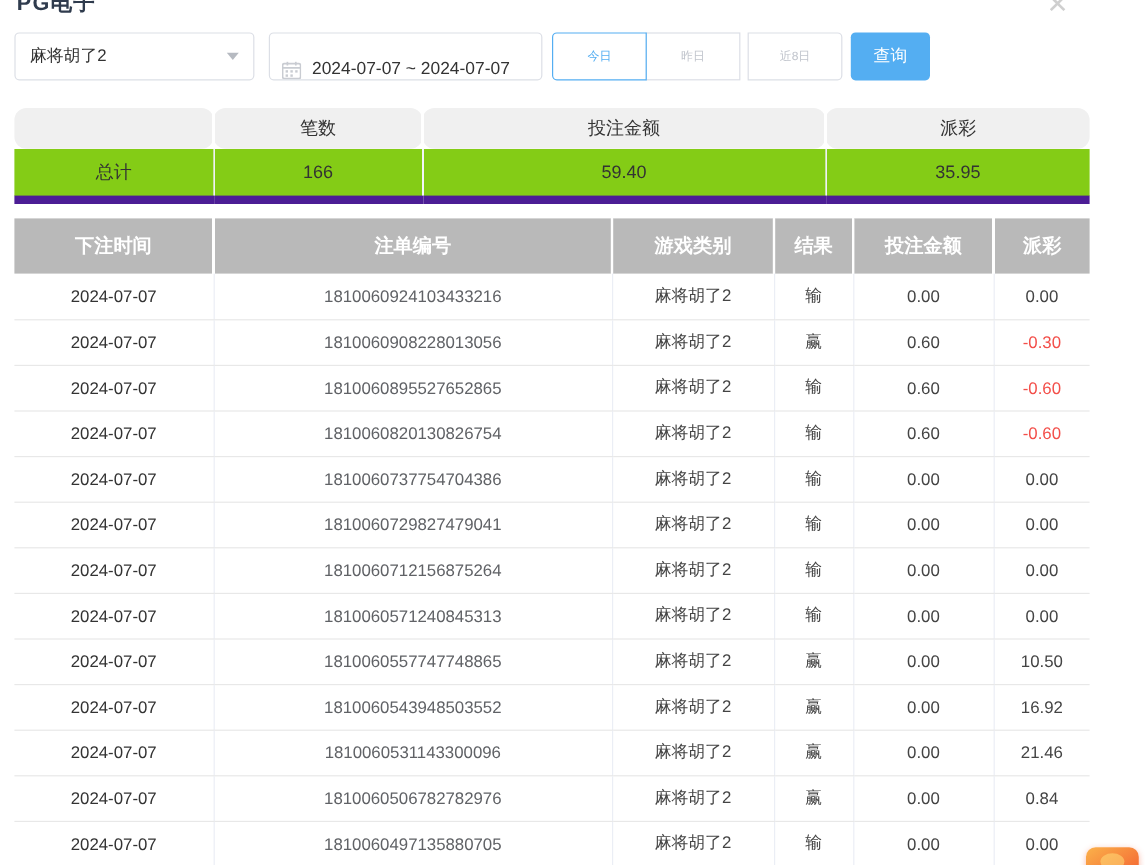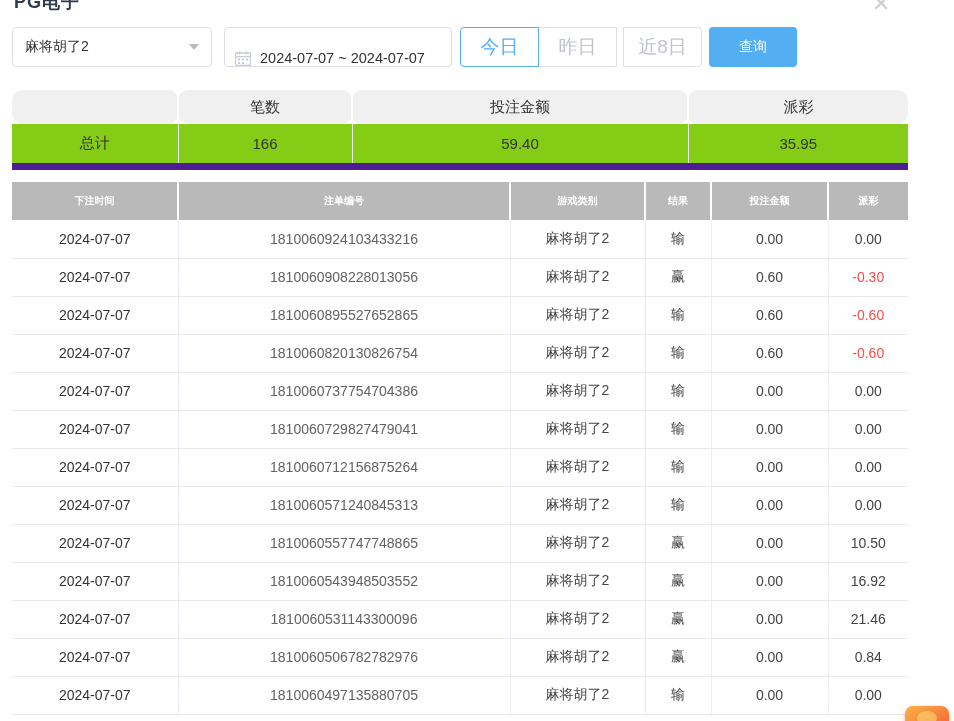--- a/index.html
+++ b/index.html
@@ -17,43 +17,43 @@
     border:1px solid #dcdfe6; border-radius:4px; background:#fff; display:flex;
     align-items:center; padding:0 12px; font-size:14px; color:#333; cursor:pointer; }
   .select-box .caret { margin-left:auto; width:0; height:0; border-left:5px solid transparent;
     border-right:5px solid transparent; border-top:6px solid #b6bac1; }
   .date-box { position:absolute; left:224px; top:0; width:228px; height:40px;
     border:1px solid #dcdfe6; border-radius:4px; background:#fff; display:flex;
     align-items:flex-end; padding:0 10px; font-size:14.5px; color:#333; cursor:pointer; }
   .cal-icon { width:16px; height:15px; margin-right:9px; flex:0 0 auto; }
   .btn-group { position:absolute; left:460px; top:0; display:flex; }
   .qbtn { height:40px; width:79px; border:1px solid #dcdfe6; background:#fff;
-    color:#c0c4cc; font-size:19px; display:flex; align-items:center; justify-content:center;
+    color:#c0c4cc; font-size:10px; display:flex; align-items:center; justify-content:center;
     cursor:pointer; margin-left:-1px; }
   .qbtn:first-child { margin-left:0; border-radius:4px 0 0 4px; }
   .qbtn:last-child { border-radius:0 4px 4px 0;margin-left:6px; }
   .qbtn.active { border-color:#54aef2; color:#54aef2; position:relative; z-index:2; }
-  .query-btn { position:absolute; left:709px; top:0; width:88px; height:40px;
+  .query-btn { position:absolute; left:709px; top:0; width:66px; height:40px;
     background:#54aef2; border:none; border-radius:4px; color:#fff; font-size:14px;
     cursor:pointer; font-family:inherit; }
 
   
   table { border-collapse:collapse; table-layout:fixed; }
   td,th { text-align:center; overflow:hidden; white-space:nowrap; font-weight:400; }
 
   .summary-table { position:absolute; left:12px; top:90px; width:896px; }
   .summary-table th { height:34px; background:#f0f0f0; font-size:15px; color:#333;
     border-right:2px solid #fff;border-radius:10px; }
   .summary-table th:last-child { border-right:none; }
   .summary-table td { height:42px; background:#84cc16; font-size:15px; color:#333;
     border-bottom:7px solid #4c1d95; border-right:1px solid #ebeef5; }
   .summary-table td:last-child { border-right:none; }
 
   .bet-table { position:absolute; left:12px; top:182px; width:896px; }
-  .bet-table th { height:38px; background:#b9b9b9; color:#fff; font-size:10px;
+  .bet-table th { height:46px; background:#b9b9b9; color:#fff; font-size:16px;
     font-weight:700; border-right:2px solid #fff; }
   .bet-table th:last-child { border-right:none; }
   .bet-table td { height:38px; font-size:14px; color:#444; background:#fff;
     border-bottom:1px solid #e8e8e8; border-right:1px solid #ebeef5; }
   .bet-table td:last-child { border-right:none; }
   .bet-table td.c-date { color:#333; }
   .bet-table td.c-order { color:#606266; }
   .bet-table td.neg { color:#f34f4a; }
 
   .promo-float { position:absolute; left:905px; top:706px; width:44px; height:34px;

